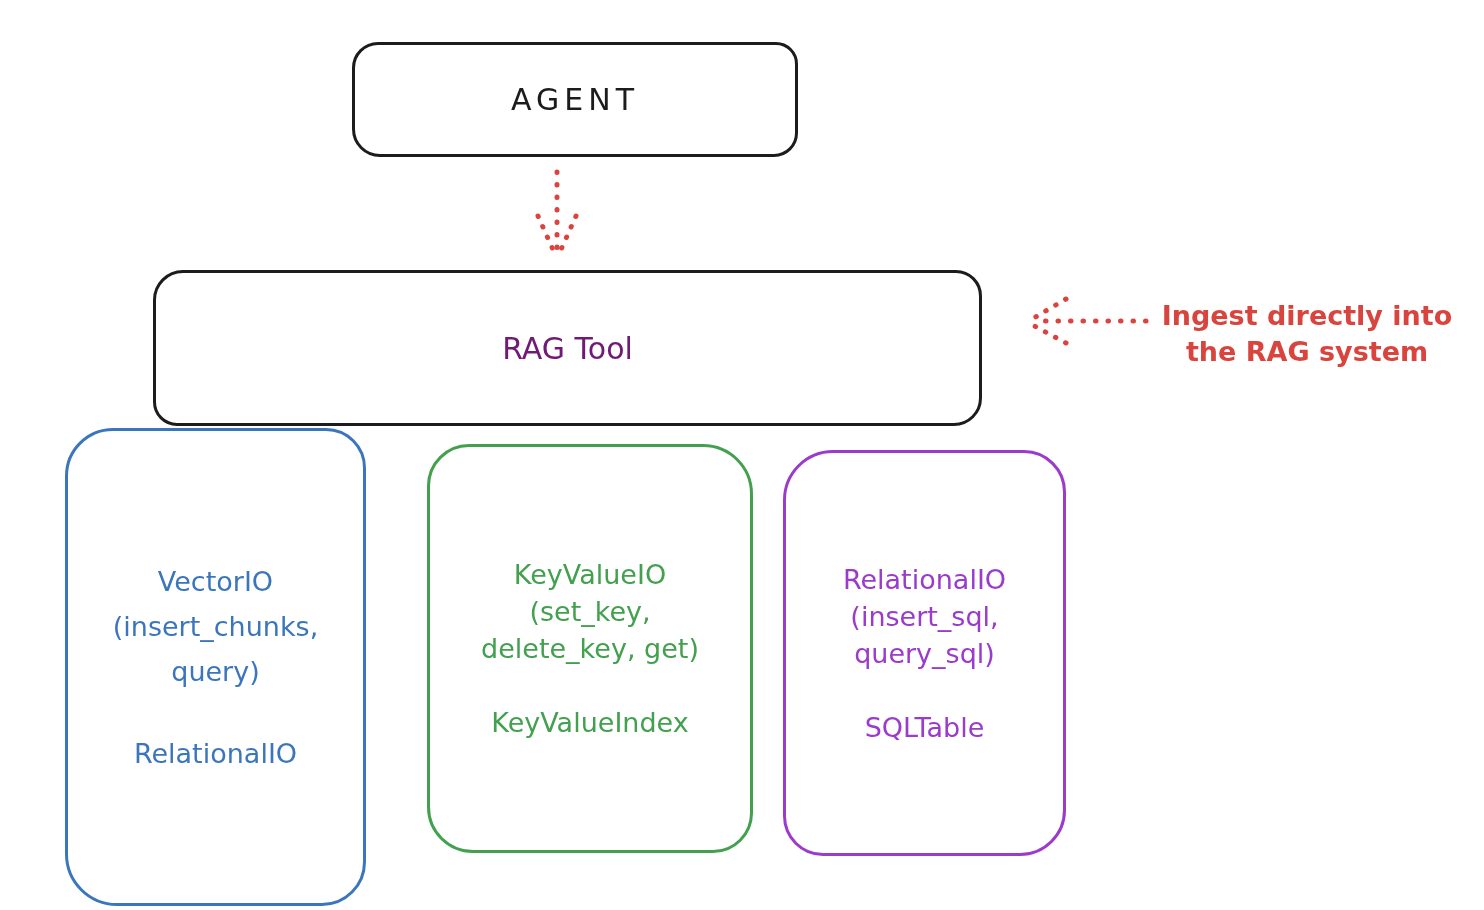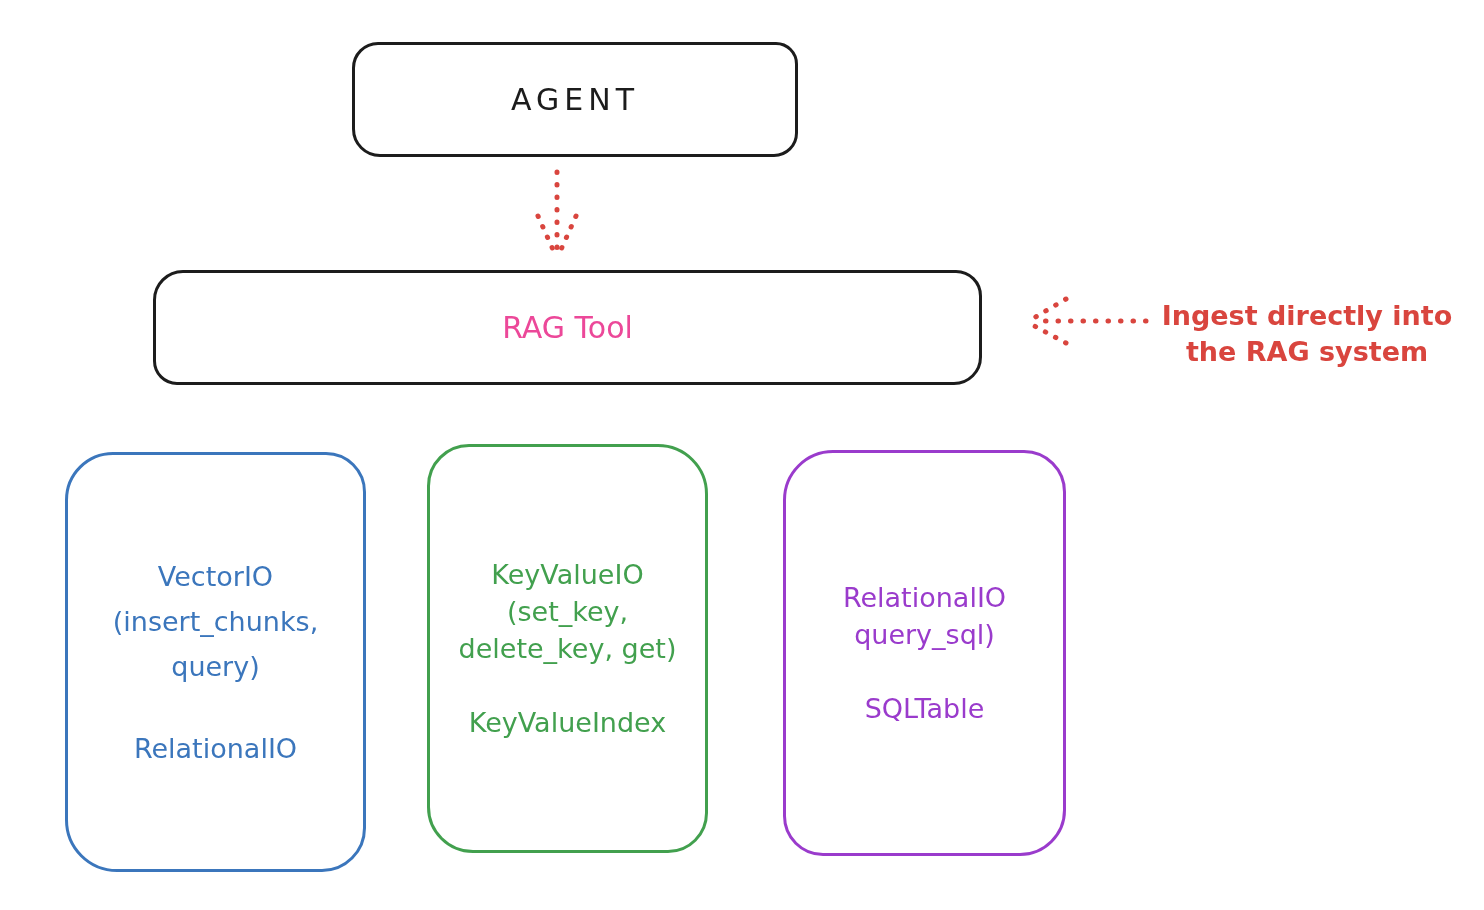--- a/index.html
+++ b/index.html
@@ -31,46 +31,46 @@
     border: 3.5px solid #1c1c1c;
     border-radius: 26px 22px 24px 28px;
     color: #1c1c1c;
     font-size: 30px;
     font-weight: normal;
     letter-spacing: 5px;
   }
   
   .rag-box {
     left: 153px; top: 270px;
-    width: 829px; height: 115px;
+    width: 829px; height: 156px;
     border: 3.5px solid #1c1c1c;
     border-radius: 30px 26px 28px 24px;
-    color: #ec4899;
+    color: #701a75;
     font-size: 30px;
   }
   
   .backend-box {
     border-width: 3.5px;
     border-style: solid;
     flex-direction: column;
     font-size: 27px;
     line-height: 37px;
     padding: 0 6px;
   }
   .backend-blue {
-    left: 65px; top: 452px;
-    width: 301px; height: 420px;
+    left: 65px; top: 428px;
+    width: 301px; height: 478px;
     border-color: #3b76bc;
     border-radius: 48px 40px 44px 52px;
     color: #3b76bc;
     gap: 8px;
   }
   .backend-green {
     left: 427px; top: 444px;
-    width: 281px; height: 409px;
+    width: 326px; height: 409px;
     border-color: #42a04e;
     border-radius: 42px 50px 40px 46px;
     color: #42a04e;
   }
   .backend-purple {
     left: 783px; top: 450px;
     width: 283px; height: 406px;
     border-color: #9a3bcc;
     border-radius: 50px 42px 46px 40px;
     color: #9a3bcc;
@@ -146,17 +146,18 @@
 
   <div class="node backend-box backend-green">
     <div>KeyValueIO</div>
     <div>(set_key,</div>
     <div>delete_key, get)</div>
     <div class="backend-index">KeyValueIndex</div>
   </div>
 
   <div class="node backend-box backend-purple">
     <div>RelationalIO</div>
+    <div>(insert_sql,</div>
     <div>query_sql)</div>
     <div class="backend-index">SQLTable</div>
   </div>
 
 </div>
 
 </body></html>

